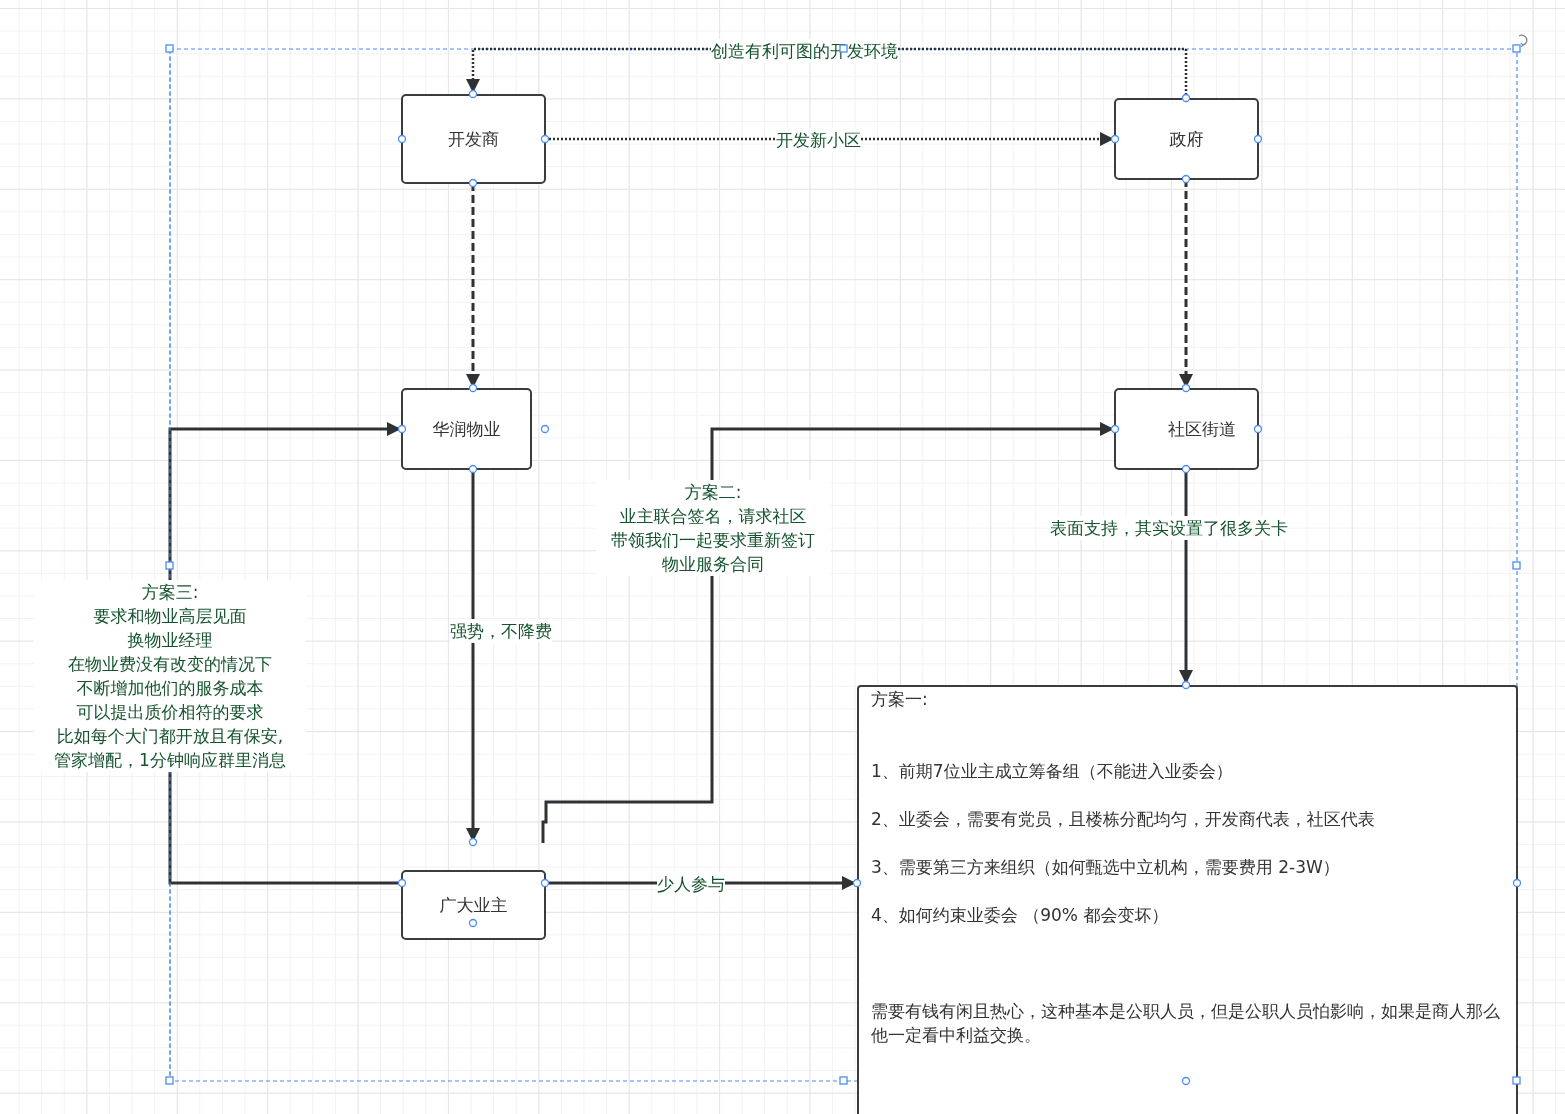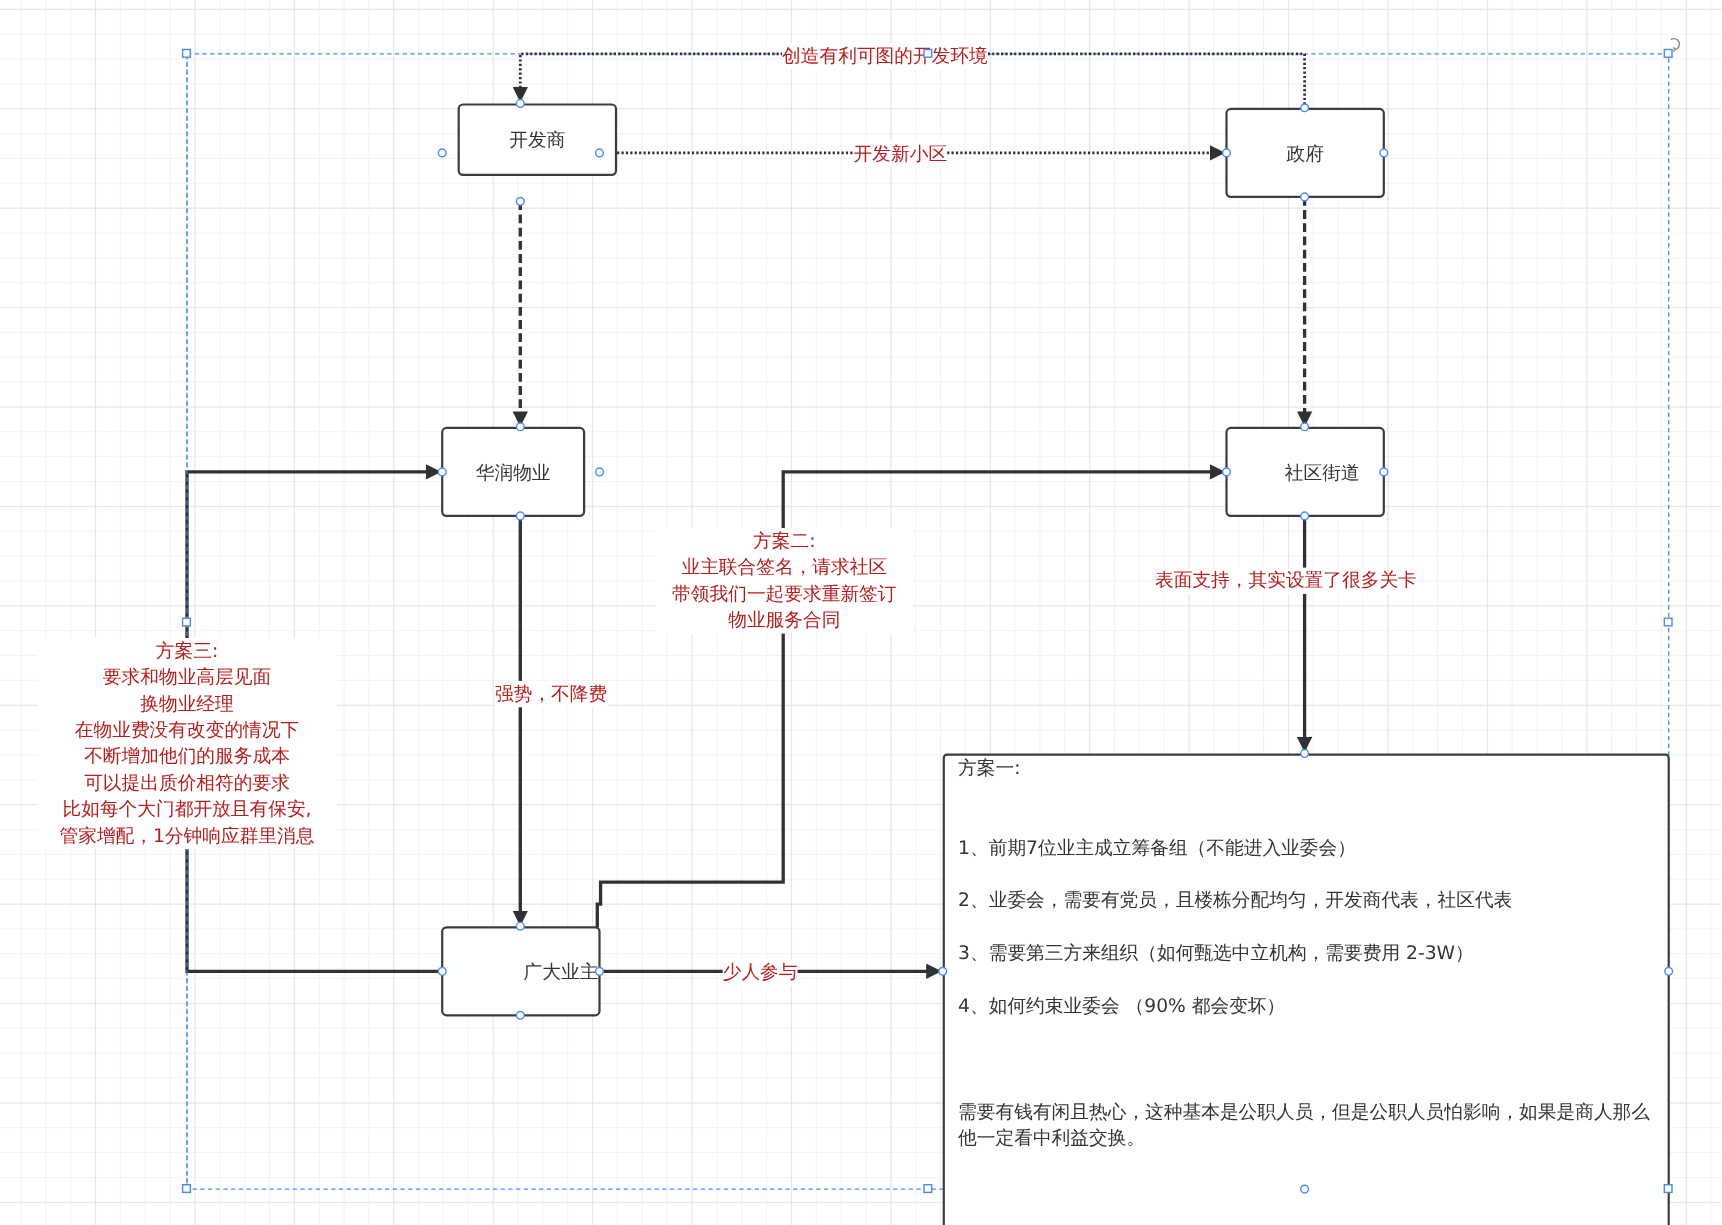--- a/index.html
+++ b/index.html
@@ -17,21 +17,21 @@
       color: #333333;
     }
     #canvas { position: absolute; left: 0; top: 0; width: 1565px; height: 1114px; }
     .node {
       position: absolute; box-sizing: border-box;
       border: 2px solid #3a3d40; border-radius: 5px; background: #ffffff;
       display: flex; align-items: center; justify-content: center;
       font-size: 17px; color: #333333;
     }
     .label {
-      position: absolute; font-size: 17px; color: #b91c1c; background: #ffffff;
+      position: absolute; font-size: 17px; color: #14532d; background: #ffffff;
       white-space: nowrap; line-height: 24px; text-align: center;
     }
     .multi { white-space: normal; }
     .multi div { white-space: nowrap; }
     .bigbox {
       position: absolute; left: 857px; top: 685px; width: 661px; height: 450px;
       box-sizing: border-box; border: 2px solid #3a3d40; border-radius: 4px;
       background: #ffffff; padding: 0 12px; font-size: 17px; line-height: 24px; color: #333333;
     }
     .bigbox p { margin: 0; white-space: nowrap; }
@@ -68,33 +68,33 @@
 
   <path d="M543,843 L543,822 L546,822 L546,802 L712,802 L712,429 L1113,429" fill="none" stroke="#2f3235" stroke-width="3" marker-end="url(#arrow-lg)"></path>
 
   <path d="M402,883 L170,883 L170,429 L400,429" fill="none" stroke="#2f3235" stroke-width="3" marker-end="url(#arrow-lg)"></path>
 
   <path d="M545,883 L855,883" fill="none" stroke="#2f3235" stroke-width="3" marker-end="url(#arrow-lg)"></path>
 
   <line x1="170" y1="49" x2="170" y2="1081" stroke="#4a8cf7" stroke-width="1" stroke-dasharray="4,3"></line>
 </svg>
 
-<div class="node" style="left:416px;top:94px;width:145px;height:66px;">
+<div class="node" style="left:401px;top:94px;width:145px;height:90px;">
   <span>开发商</span>
 </div>
 <div class="node" style="left:1114px;top:98px;width:145px;height:82px;">
   <span>政府</span>
 </div>
 <div class="node" style="left:401px;top:388px;width:131px;height:82px;justify-content:center;">
   <span>华润物业</span>
 </div>
 <div class="node" style="left:1114px;top:388px;width:145px;height:82px;padding-left:31px;">
   <span>社区街道</span>
 </div>
-<div class="node" style="left:401px;top:842px;width:145px;height:82px;justify-content:flex-end;">
+<div class="node" style="left:401px;top:870px;width:145px;height:70px;">
   <span>广大业主</span>
 </div>
 
 <div class="label" style="left:711px;top:39px;">创造有利可图的开发环境</div>
 <div class="label" style="left:776px;top:128px;">开发新小区</div>
 <div class="label" style="left:1050px;top:516px;">表面支持，其实设置了很多关卡</div>
 <div class="label" style="left:414px;top:619px;margin-left:36px;">强势，不降费</div>
 <div class="label" style="left:657px;top:872px;">少人参与</div>
 
 <div class="label multi" style="left:596px;top:480px;width:234px;">

